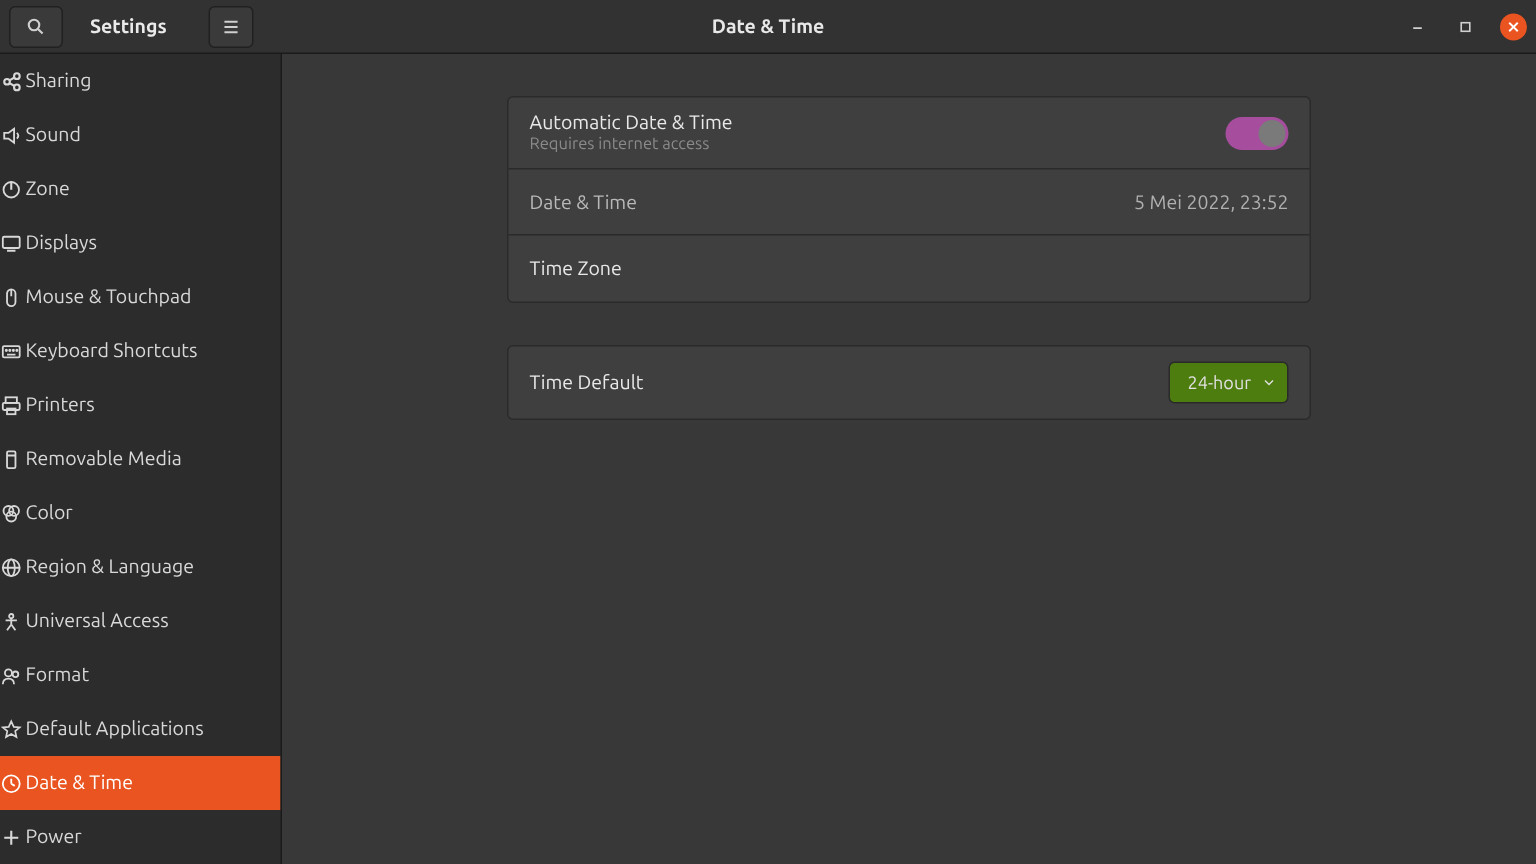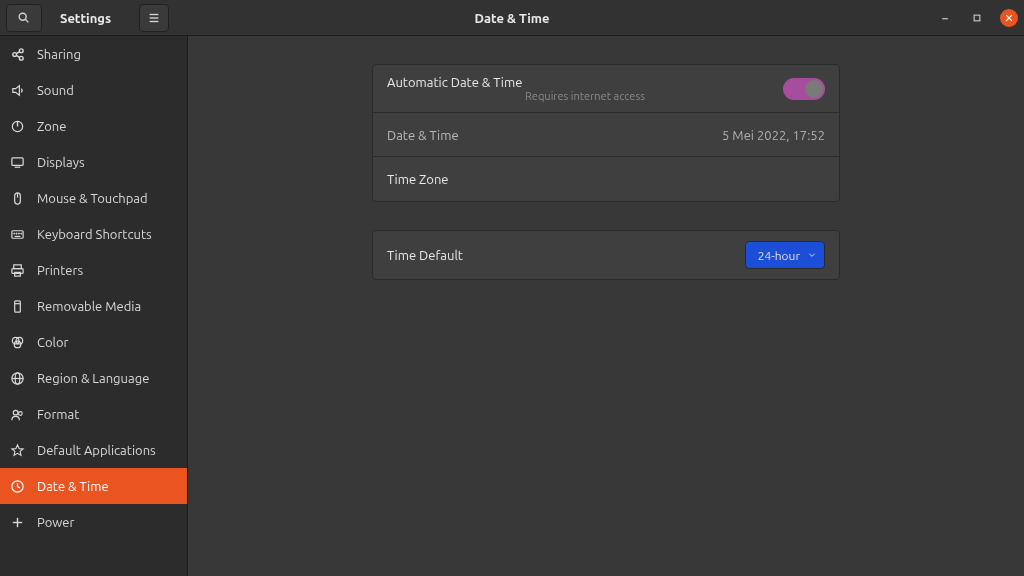--- a/index.html
+++ b/index.html
@@ -15,41 +15,41 @@
   .tb-hamburger svg { width: 14px; height: 14px; stroke: #d0d0d0; }
   .tb-title { position: absolute; left: 0; right: 0; text-align: center; font-size: 13px; font-weight: 600; color: #e8e8e8; pointer-events: none; }
   .tb-controls { position: absolute; right: 6px; display: flex; align-items: center; gap: 14px; }
   .tb-ctrl { width: 18px; height: 18px; border-radius: 50%; display: flex; align-items: center; justify-content: center; }
   .tb-ctrl svg { width: 10px; height: 10px; stroke: #d0d0d0; }
   .tb-close { background: #e95420; }
   .tb-close svg { stroke: #fff; }
   
   .body { flex: 1; display: flex; min-height: 0; }
   .sidebar { width: 188px; background: #2c2c2c; border-right: 1px solid #1b1b1b; overflow-y: auto; }
-  .side-item { height: 36px; display: flex; align-items: center; padding: 0 10px; font-size: 13px; color: #d8d8d8; gap: 12px; cursor: pointer; }
+  .side-item { height: 36px; display: flex; align-items: center; padding: 0 0; font-size: 13px; color: #d8d8d8; gap: 2px; cursor: pointer; }
   .side-item.active { background: #e95420; color: #fff; }
   .side-item svg { width: 15px; height: 15px; stroke: currentColor; flex: 0 0 15px; }
   .side-item span { white-space: nowrap; }
   .content { flex: 1; background: #383838; overflow-y: auto; padding-top: 28px; display: flex; flex-direction: column; align-items: center; }
-  .panel { width: 468px; border: 1px solid #2a2a2a; border-radius: 4px; background: #3f3f3f; margin-bottom: 28px; }
+  .panel { width: 536px; border: 1px solid #2a2a2a; border-radius: 4px; background: #3f3f3f; margin-bottom: 28px; }
   .row { display: flex; align-items: center; padding: 10px 14px; border-bottom: 1px solid #2a2a2a; min-height: 44px; }
   .row:last-child { border-bottom: none; }
   .row .labels { flex: 1; }
   .row .title { font-size: 13px; color: #e8e8e8; }
-  .row .sub { font-size: 11px; color: #8a8a8a; margin-top: 1px; text-align: center; }
+  .row .sub { font-size: 11px; color: #8a8a8a; margin-top: 1px; }
   .row .value { font-size: 13px; color: #d0d0d0; }
   
   .switch { width: 42px; height: 22px; border-radius: 11px; position: relative; }
   .switch .knob { width: 18px; height: 18px; border-radius: 50%; background: #7a7a7a; position: absolute; top: 2px; }
   .switch.on { background: #a64d9e; }
   .switch.on .knob { right: 2px; }
   .switch.off { background: #5a5a5a; }
   .switch.off .knob { left: 2px; }
   
-  .dropdown { height: 28px; padding: 0 8px 0 12px; background: #1d4ed8; border: 1px solid #2a2a2a; border-radius: 4px; display: flex; align-items: center; gap: 8px; font-size: 12px; color: #e0e0e0; }
+  .dropdown { height: 28px; padding: 0 8px 0 12px; background: #4d7c0f; border: 1px solid #2a2a2a; border-radius: 4px; display: flex; align-items: center; gap: 8px; font-size: 12px; color: #e0e0e0; }
   .dropdown svg { width: 8px; height: 8px; }
 </style>
 </head>
 <body>
 
 <svg width="0" height="0" style="position:absolute">
   <defs>
     <g id="i-share">
         <circle cx="5" cy="8" r="2" fill="none" stroke-width="1.5"></circle>
         <circle cx="12" cy="4" r="2" fill="none" stroke-width="1.5"></circle>
@@ -240,20 +240,26 @@
           <svg viewBox="0 0 16 16" fill="none">
             <use href="#i-color"></use>
           </svg>
           <span>Color</span>
         </div>
         <div class="side-item">
           <svg viewBox="0 0 16 16" fill="none">
             <use href="#i-globe"></use>
           </svg>
           <span>Region &amp; Language</span>
+        </div>
+        <div class="side-item">
+          <svg viewBox="0 0 16 16" fill="none">
+            <use href="#i-access"></use>
+          </svg>
+          <span>Universal Access</span>
         </div>
         <div class="side-item">
           <svg viewBox="0 0 16 16" fill="none">
             <use href="#i-users"></use>
           </svg>
           <span>Format</span>
         </div>
         <div class="side-item">
           <svg viewBox="0 0 16 16" fill="none">
             <use href="#i-star"></use>
@@ -283,21 +289,21 @@
             <div class="sub">Requires internet access</div>
           </div>
           <div class="switch on">
               <div class="knob"></div>
             </div>
         </div>
         <div class="row">
           <div class="labels">
               <div class="title" style="color:#b8b8b8">Date &amp; Time</div>
             </div>
-          <div class="value" style="color:#b0b0b0">5 Mei 2022, 17:52</div>
+          <div class="value" style="color:#b0b0b0">5 Mei 2022, 23:52</div>
         </div>
         <div class="row">
           <div class="labels">
               <div class="title">Time Zone</div>
             </div>
         </div>
       </div>
 
       <div class="panel">
         <div class="row">

